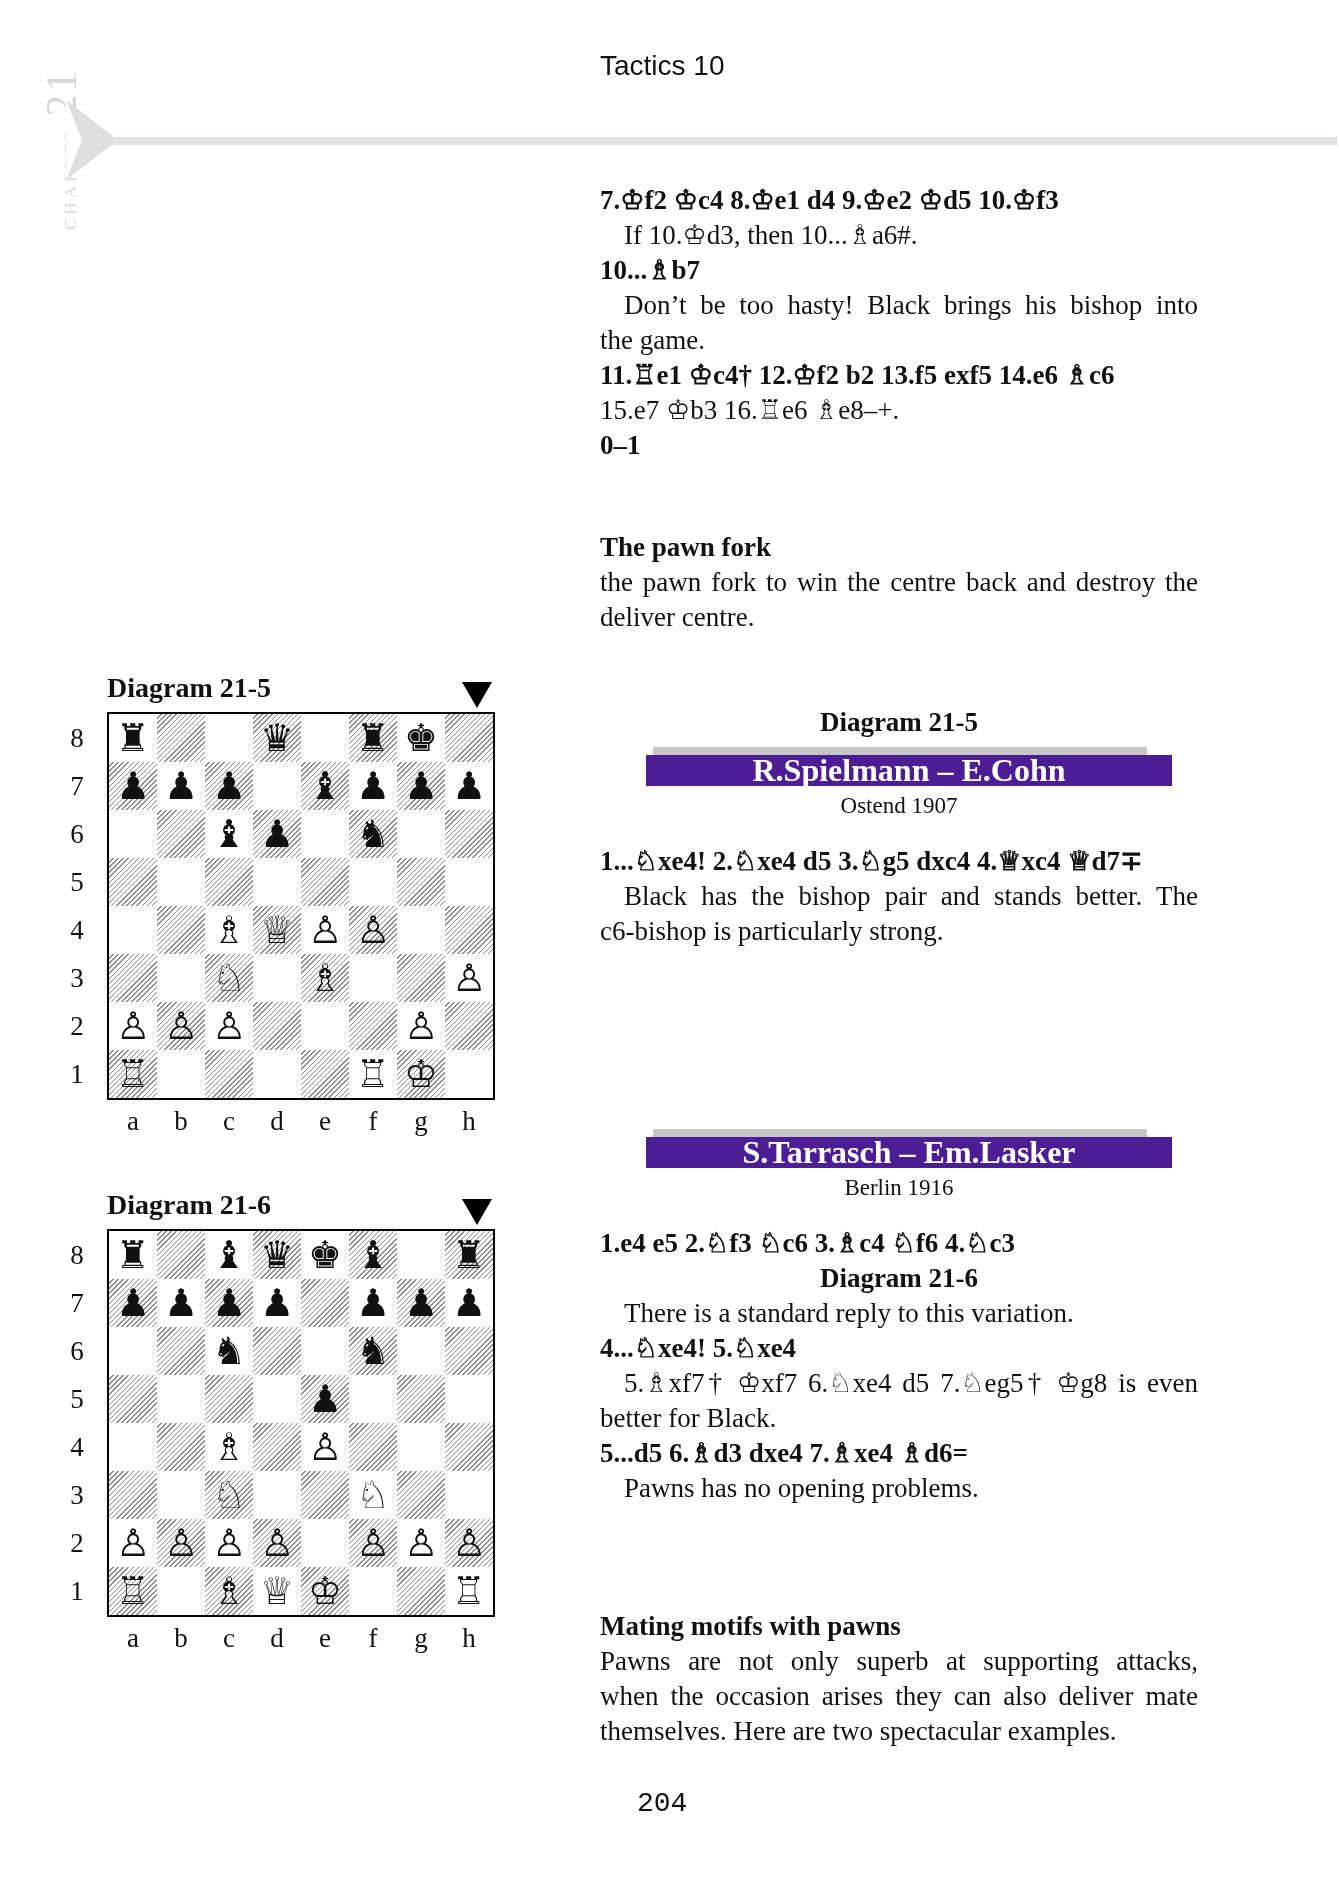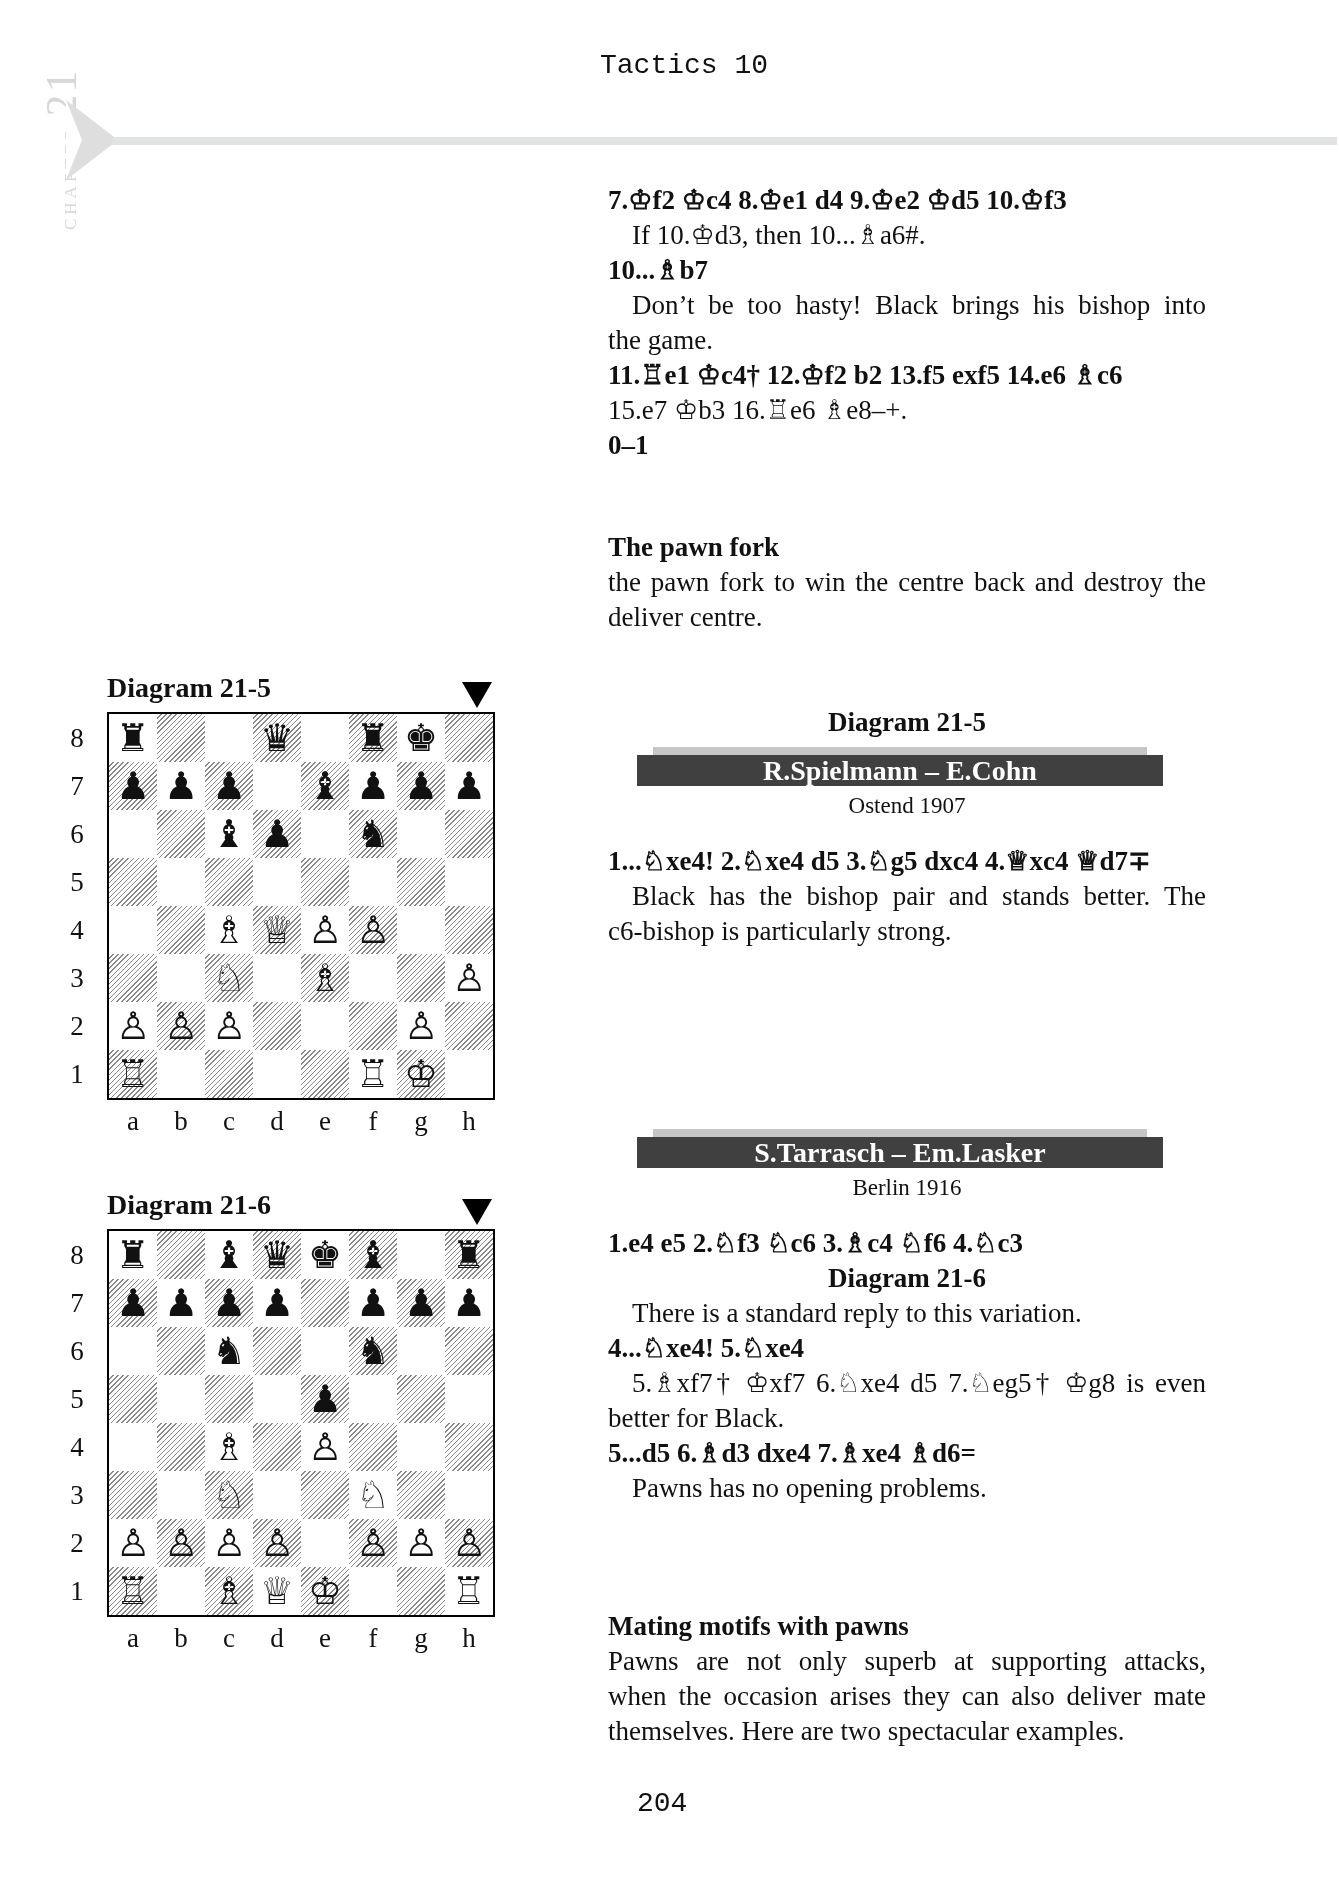--- a/index.html
+++ b/index.html
@@ -14,35 +14,35 @@
       display:flex; align-items:baseline; gap:8px; }
   .chapter-word { font-size:17px; letter-spacing:4px; }
   .chapter-num { font-size:44px; letter-spacing:2px; }
   .chapter-arrow { position:absolute; left:66px; top:100px; width:0; height:0;
       border-top:40px solid transparent; border-bottom:40px solid transparent;
       border-left:52px solid #dedede; }
   .chapter-arrow-notch { position:absolute; left:66px; top:100px; width:0; height:0;
       border-top:40px solid transparent; border-bottom:40px solid transparent;
       border-left:16px solid #ffffff; }
   .header-rule { position:absolute; left:112px; top:137px; width:1225px; height:8px; background:#e1e2e3; }
-  .running-head { position:absolute; left:600px; top:50px; font-size:28px; font-family:Liberation Mono, monospace; }
+  .running-head { position:absolute; left:600px; top:50px; font-size:28px; font-family:Liberation Sans, sans-serif; }
 
   
-  .col { position:absolute; left:600px; width:598px; font-family:"Liberation Serif", serif; font-size:27px; line-height:35px;margin-left:8px; }
+  .col { position:absolute; left:600px; width:598px; font-family:"Liberation Serif", serif; font-size:27px; line-height:35px; }
   .line { height:35px; white-space:nowrap; }
   .bold { font-weight:bold; }
   .indent { padding-left:24px; }
   .justify { text-align:justify; text-align-last:justify; white-space:normal; height:35px; }
   .center { text-align:center; }
   .small { font-size:23px; }
 
   .game-banner { position:absolute; left:637px; width:526px; height:40px; }
   .game-banner .shade { position:absolute; left:16px; top:0; width:494px; height:8px; background:#c6c6c6; }
-  .game-banner .bar { position:absolute; left:0; top:8px; width:526px; height:31px; background:#404040;
-      color:#fff; font-family:"Liberation Serif", serif; font-weight:bold; font-size:28px; line-height:31px; text-align:center; }
+  .game-banner .bar { position:absolute; left:9px; top:8px; width:526px; height:31px; background:#4c1d95;
+      color:#fff; font-family:"Liberation Serif", serif; font-weight:bold; font-size:32px; line-height:31px; text-align:center; }
 
   
   .diagram { position:absolute; left:60px; width:450px; }
   .diag-label { position:absolute; left:47px; top:0; font-family:"Liberation Serif", serif; font-weight:bold; font-size:28px; }
   .turn-tri { position:absolute; left:402px; top:10px; width:0; height:0;
       border-left:15px solid transparent; border-right:15px solid transparent; border-top:26px solid #000; }
   .board { position:absolute; left:47px; top:40px; width:384px; height:384px; border:2px solid #000; box-sizing:content-box;
       display:grid; grid-template-columns:repeat(8,48px); grid-template-rows:repeat(8,48px); }
   .sq { position:relative; width:48px; height:48px; display:flex; align-items:center; justify-content:center;
       font-family:"DejaVu Sans", sans-serif; font-size:38px; line-height:48px; }

